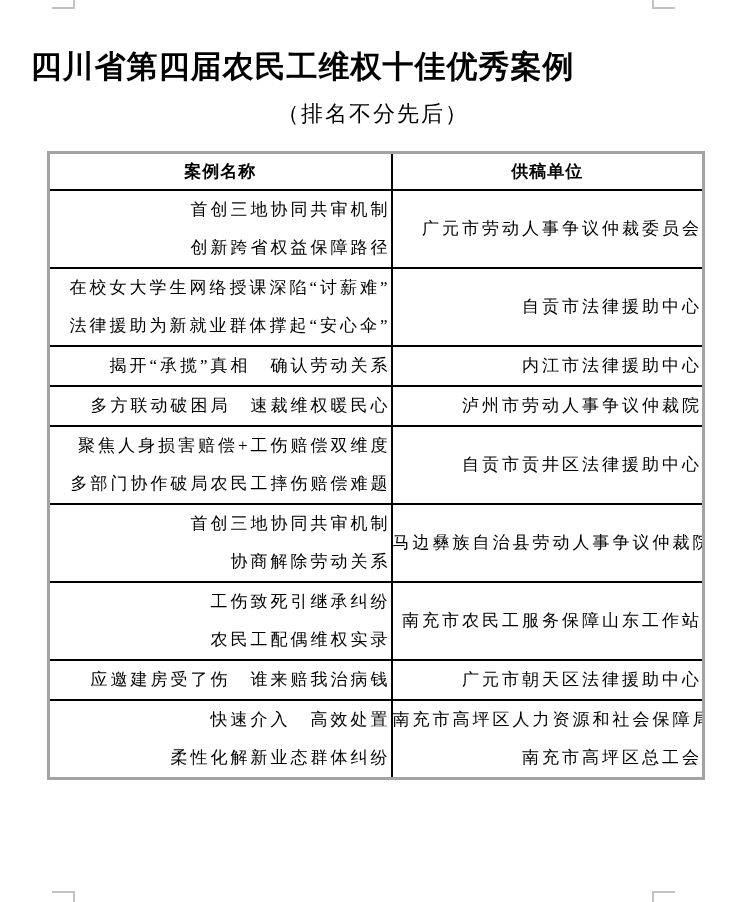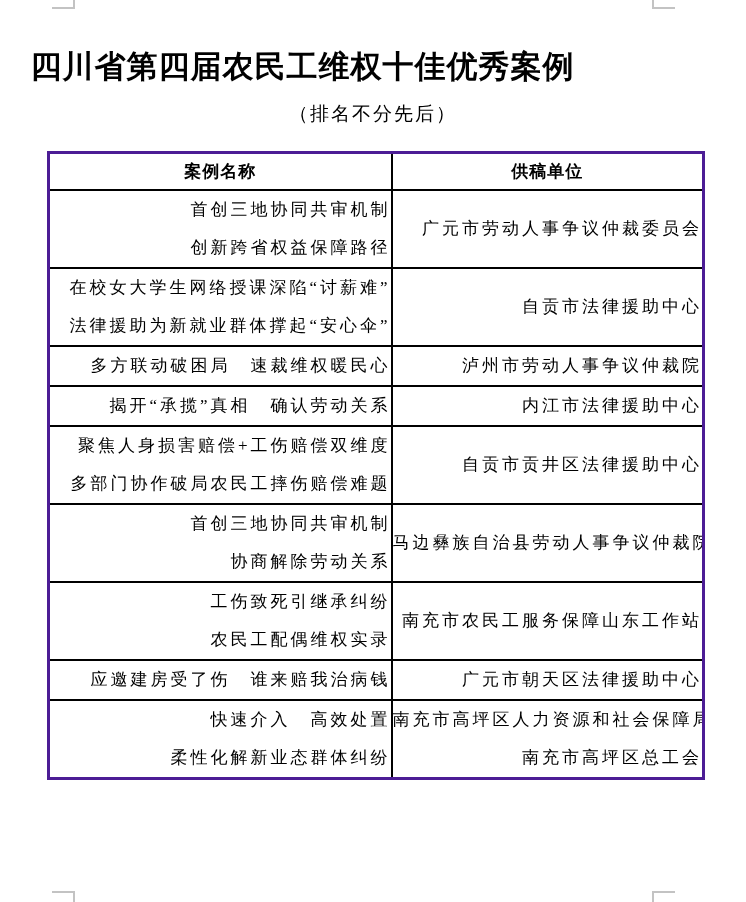--- a/index.html
+++ b/index.html
@@ -35,33 +35,33 @@
     font-weight: bold;
     letter-spacing: 1px;
     line-height: 40px;
   }
   .doc-subtitle {
     position: absolute;
     top: 100px;
     left: 0;
     width: 746px;
     text-align: center;
-    font-size: 19px;
+    font-size: 22px;
     letter-spacing: 2px;
     line-height: 28px;
   }
 
   table.case-table {
     position: absolute;
     left: 47px;
     top: 151px;
     width: 655px;
     border-collapse: collapse;
     table-layout: fixed;
-    border: 3px solid #4c1d95;
+    border: 3px solid #a3a3a3;
     padding-left: 36px;
   }
   .case-table th, .case-table td {
     border: 2px solid #000000;
     text-align: center;
     vertical-align: middle;
     padding: 0;
     overflow: hidden;
   }
   .case-table col.c1 { width: 343px; }
@@ -122,33 +122,33 @@
       <div class="cell-line">法律援助为新就业群体撑起“安心伞”</div>
     </td>
     <td>
       <div class="cell-line">自贡市法律援助中心</div>
     </td>
   </tr>
 
 
   <tr class="r-single">
     <td>
+      <div class="cell-line">揭开“承揽”真相　确认劳动关系</div>
+    </td>
+    <td>
+      <div class="cell-line">内江市法律援助中心</div>
+    </td>
+  </tr>
+
+  <tr class="r-single">
+    <td>
       <div class="cell-line">多方联动破困局　速裁维权暖民心</div>
     </td>
     <td>
       <div class="cell-line">泸州市劳动人事争议仲裁院</div>
-    </td>
-  </tr>
-
-  <tr class="r-single">
-    <td>
-      <div class="cell-line">揭开“承揽”真相　确认劳动关系</div>
-    </td>
-    <td>
-      <div class="cell-line">内江市法律援助中心</div>
     </td>
   </tr>
 
   <tr class="r-double">
     <td>
       <div class="cell-line">聚焦人身损害赔偿+工伤赔偿双维度</div>
       <div class="cell-line">多部门协作破局农民工摔伤赔偿难题</div>
     </td>
     <td>
       <div class="cell-line">自贡市贡井区法律援助中心</div>

